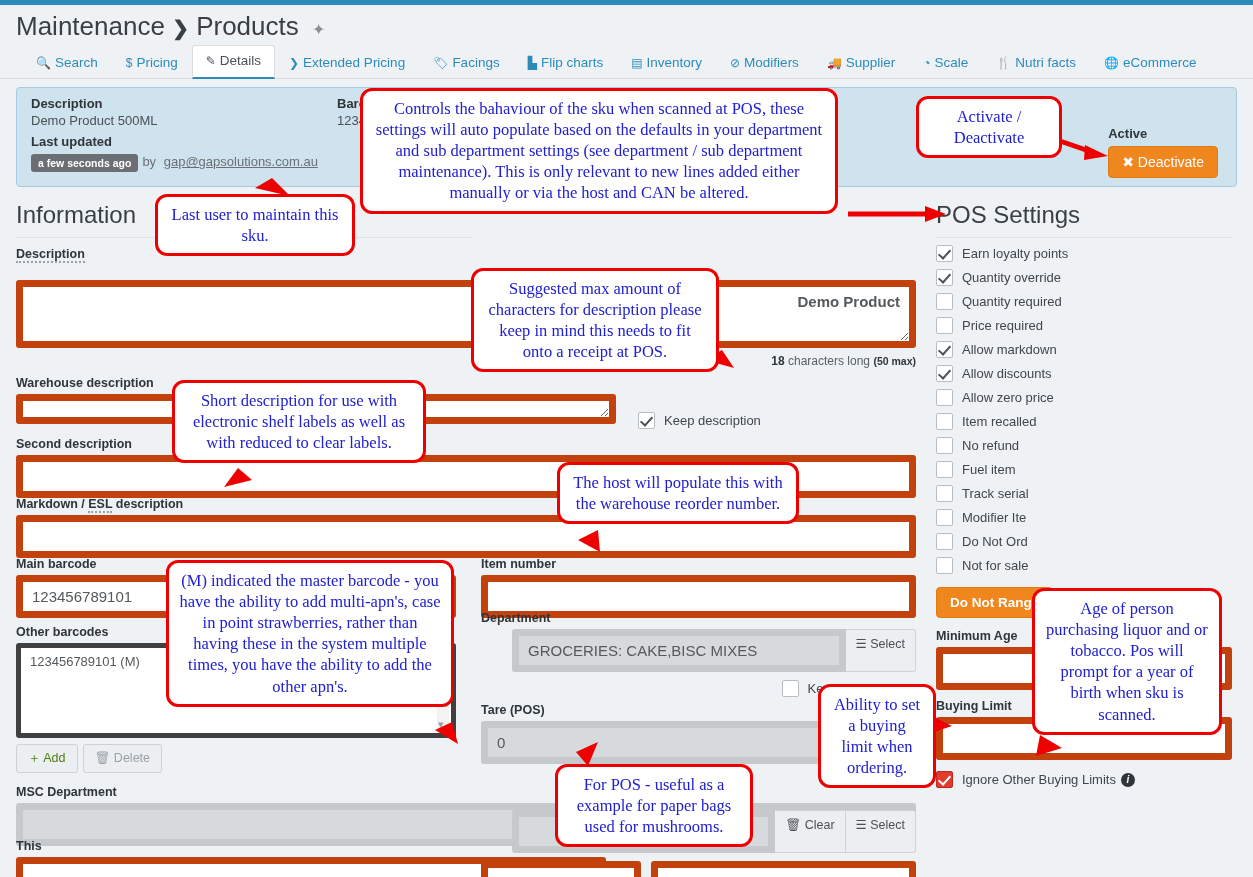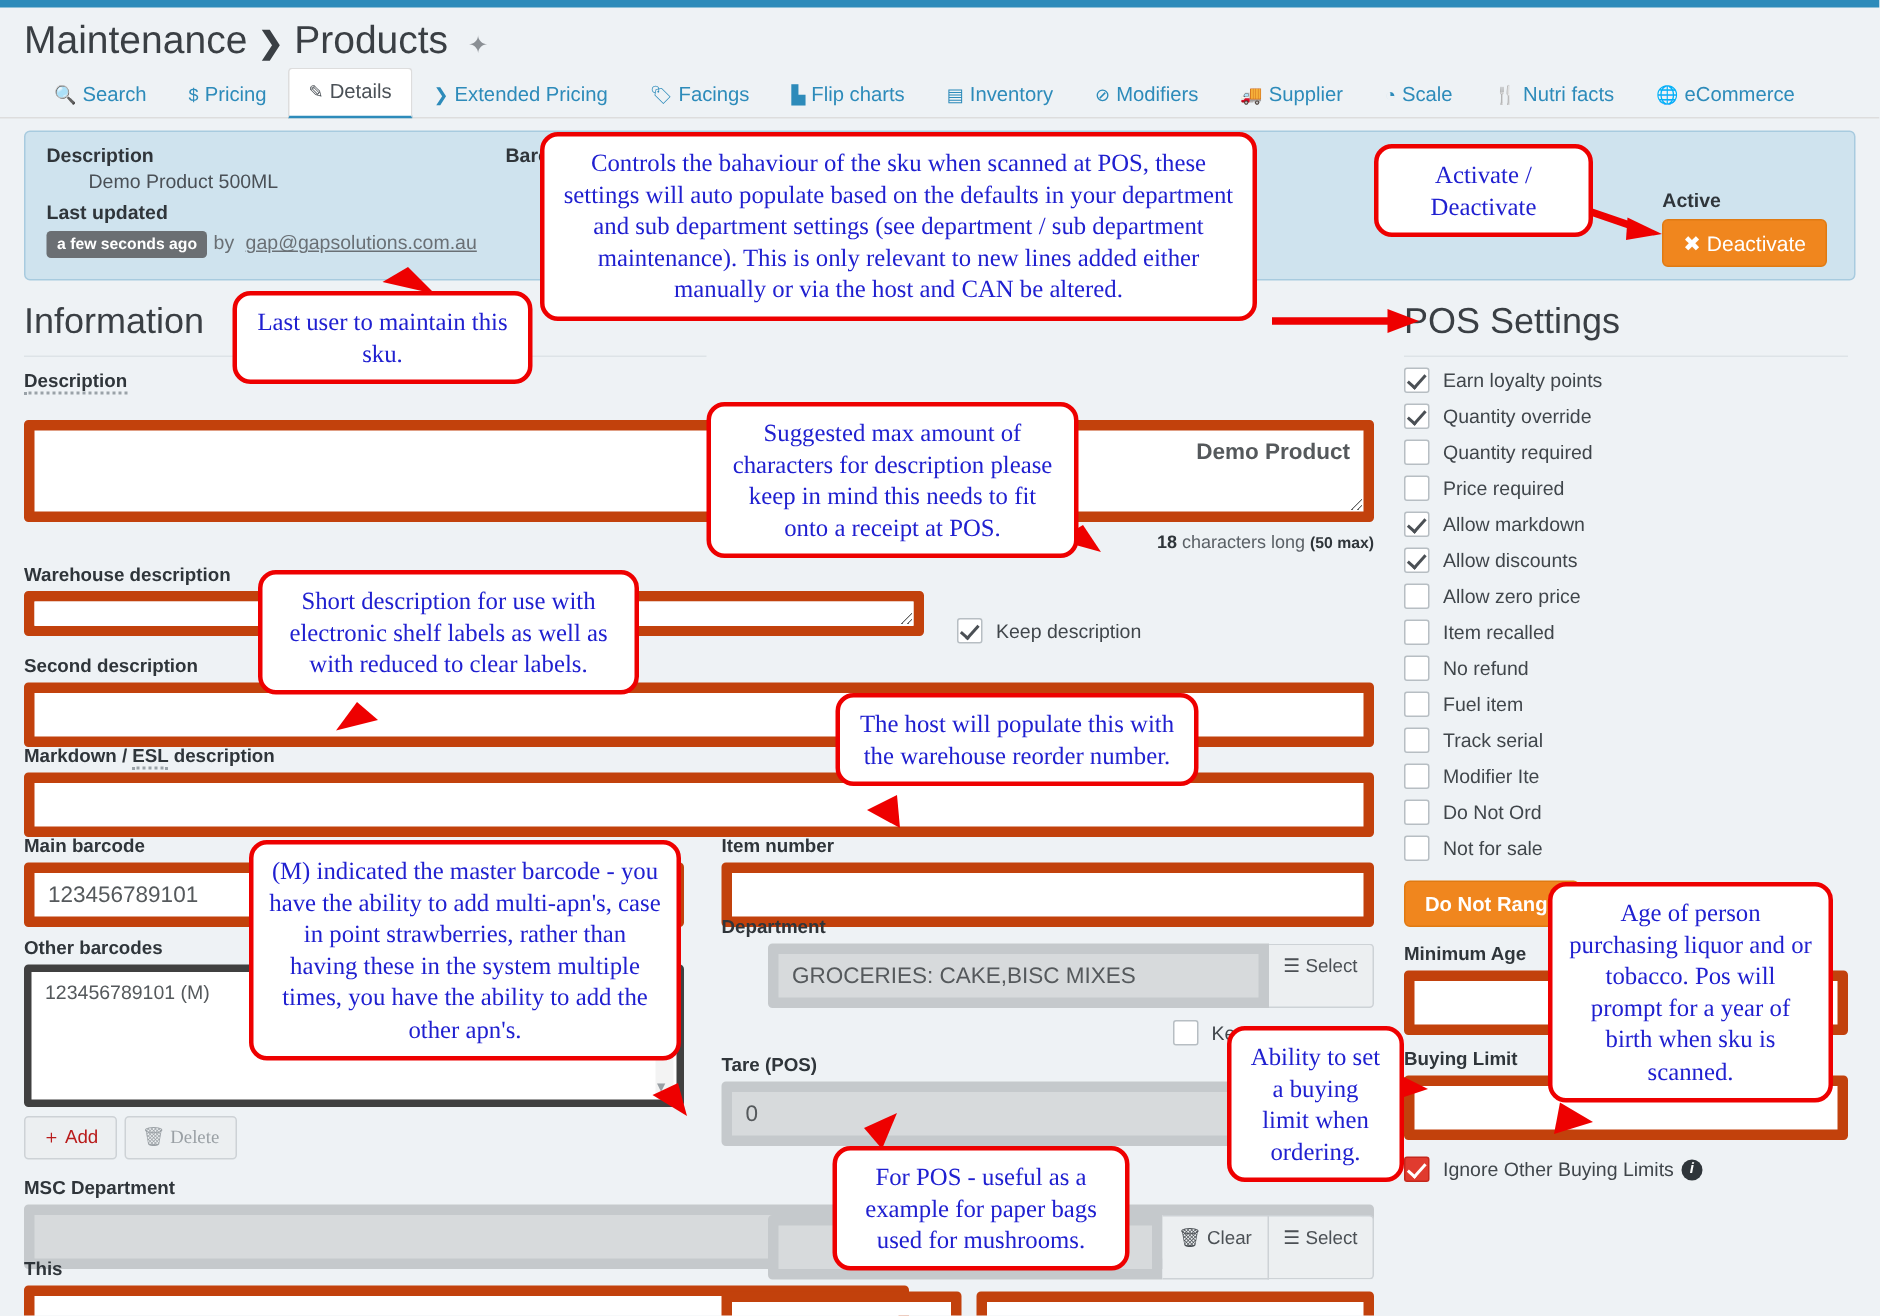--- a/index.html
+++ b/index.html
@@ -39,21 +39,21 @@
     border-bottom:2px solid #2d8bba;
   }
 
   
   .info-panel {
     margin:8px 16px 0 16px; background:#cfe3ee; border:1px solid #a8cbdf;
     border-radius:4px; height:100px; position:relative; padding:9px 14px;
   }
   .info-col { position:absolute; }
   .info-lbl { font-weight:bold; font-size:13px; color:#2f353a; }
-  .info-val { font-size:13px; color:#4a5056; margin-top:2px;margin-left:28px; }
+  .info-val { font-size:13px; color:#4a5056; margin-top:2px; }
   .badge {
     display:inline-block; background:#6b6f73; color:#fff; font-size:10.5px;
     font-weight:bold; padding:3px 7px; border-radius:3px; vertical-align:middle;
   }
   .by-txt { color:#6a7075; font-size:13px; margin-left:4px; }
   .active-box { position:absolute; right:18px; top:38px; text-align:left; }
   .active-lbl { font-weight:bold; font-size:13px; color:#2f353a; }
   .btn-deactivate {
     margin-top:5px; background:#f0861e; border:1px solid #e07a12;
     color:#fff; font-size:14px; padding:7px 13px; border-radius:4px;
@@ -85,24 +85,24 @@
   .char-note .small { font-size:10.5px; }
 
   .listbox {
     height:95px; border:5px solid #404040; background:#fff; border-radius:3px;
     padding:6px 9px; font-size:13px; color:#55595c; position:relative; overflow:hidden;
   }
   .listbox .sb { position:absolute; right:2px; top:2px; bottom:2px; width:12px; background:#f3f3f3; }
   .listbox .sb:after { content:"\25BE"; position:absolute; bottom:0; left:1px; color:#9aa0a5; font-size:11px; }
   .btnrow { margin-top:6px; display:flex; }
   .sbtn {
-    border:1px solid #cdd2d6; background:#eceff1; color:#b91c1c;
+    border:1px solid #cdd2d6; background:#eceff1; color:#4d7c0f;
     font-size:12.5px; padding:5px 11px; border-radius:3px; cursor:pointer; margin-right:5px;
   }
-  .sbtn.muted { color:#9aa0a5;font-family:Liberation Serif, serif; }
+  .sbtn.muted { color:#9aa0a5; }
 
   .inputgroup { display:flex;padding-left:31px; }
   .inputgroup .fake-ctl { border-radius:3px 0 0 3px; }
   .igbtn {
     border:1px solid #cdd2d6; border-left:none; background:#eceff1;
     color:#4b5055; font-size:12.5px; padding:6px 10px; white-space:nowrap;
     border-radius:0 3px 3px 0; cursor:pointer;
   }
   .igbtn.mid { border-radius:0; }
   .cb-row { display:flex; align-items:center; margin:7px 0; }

